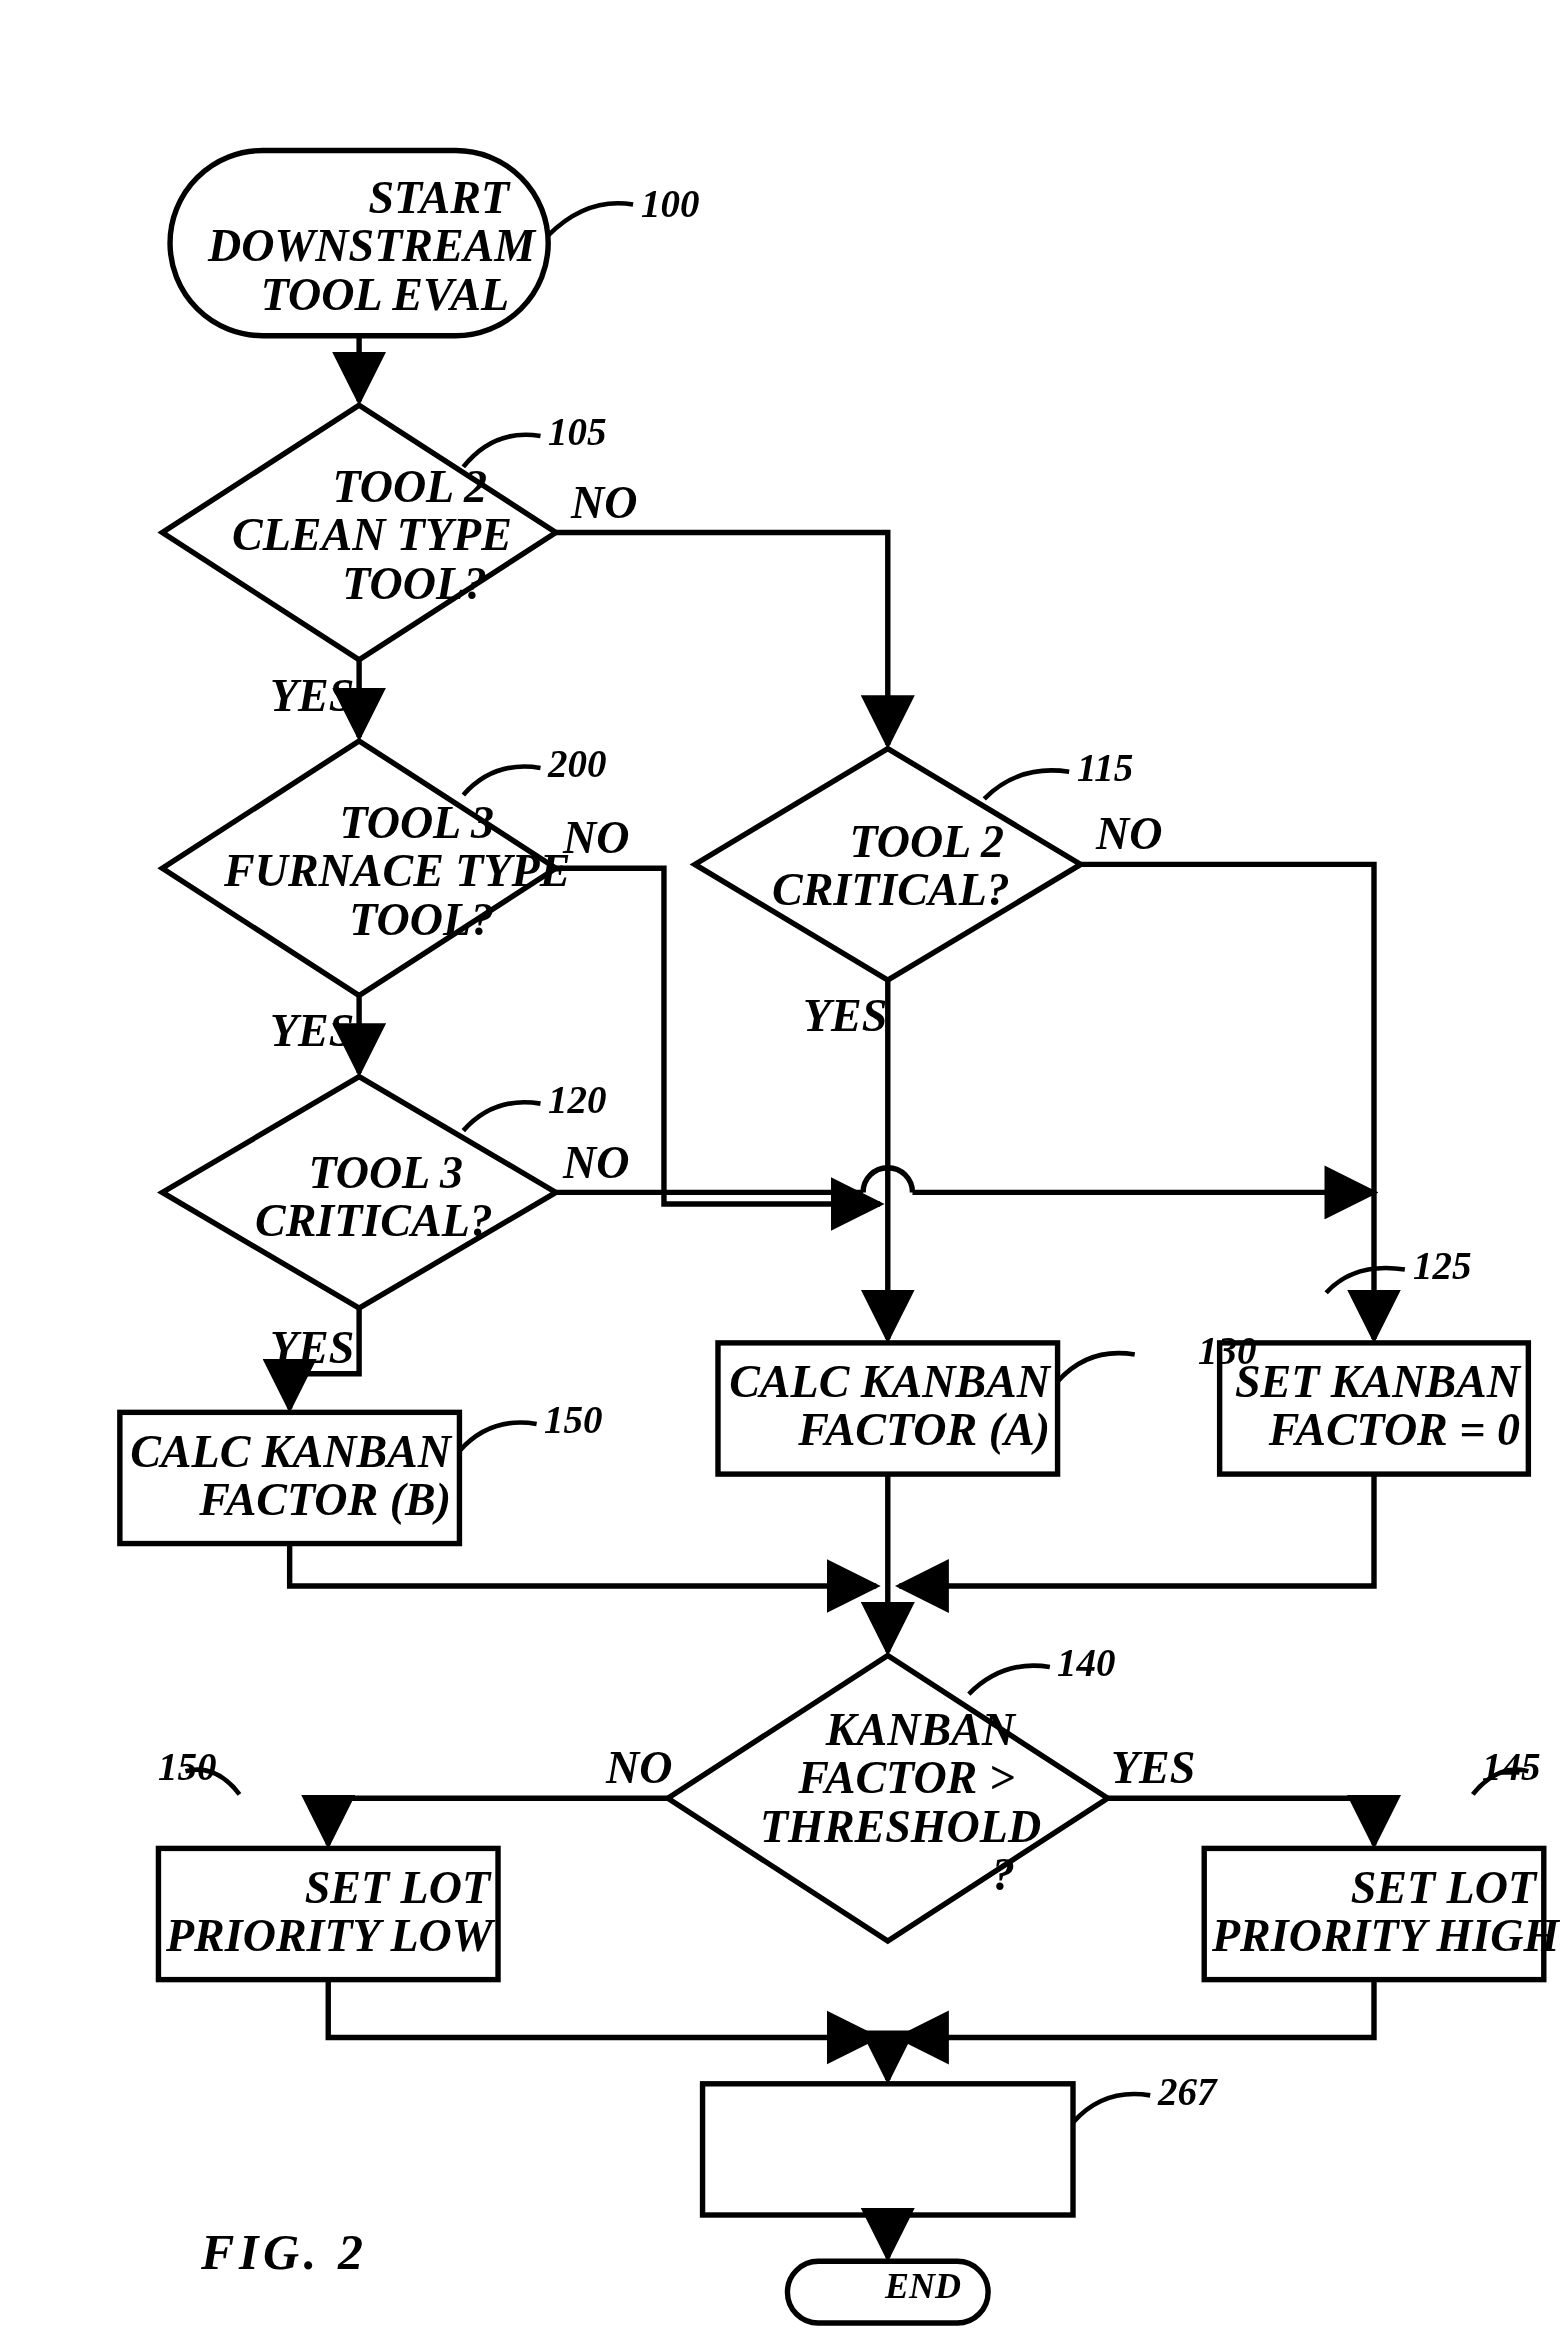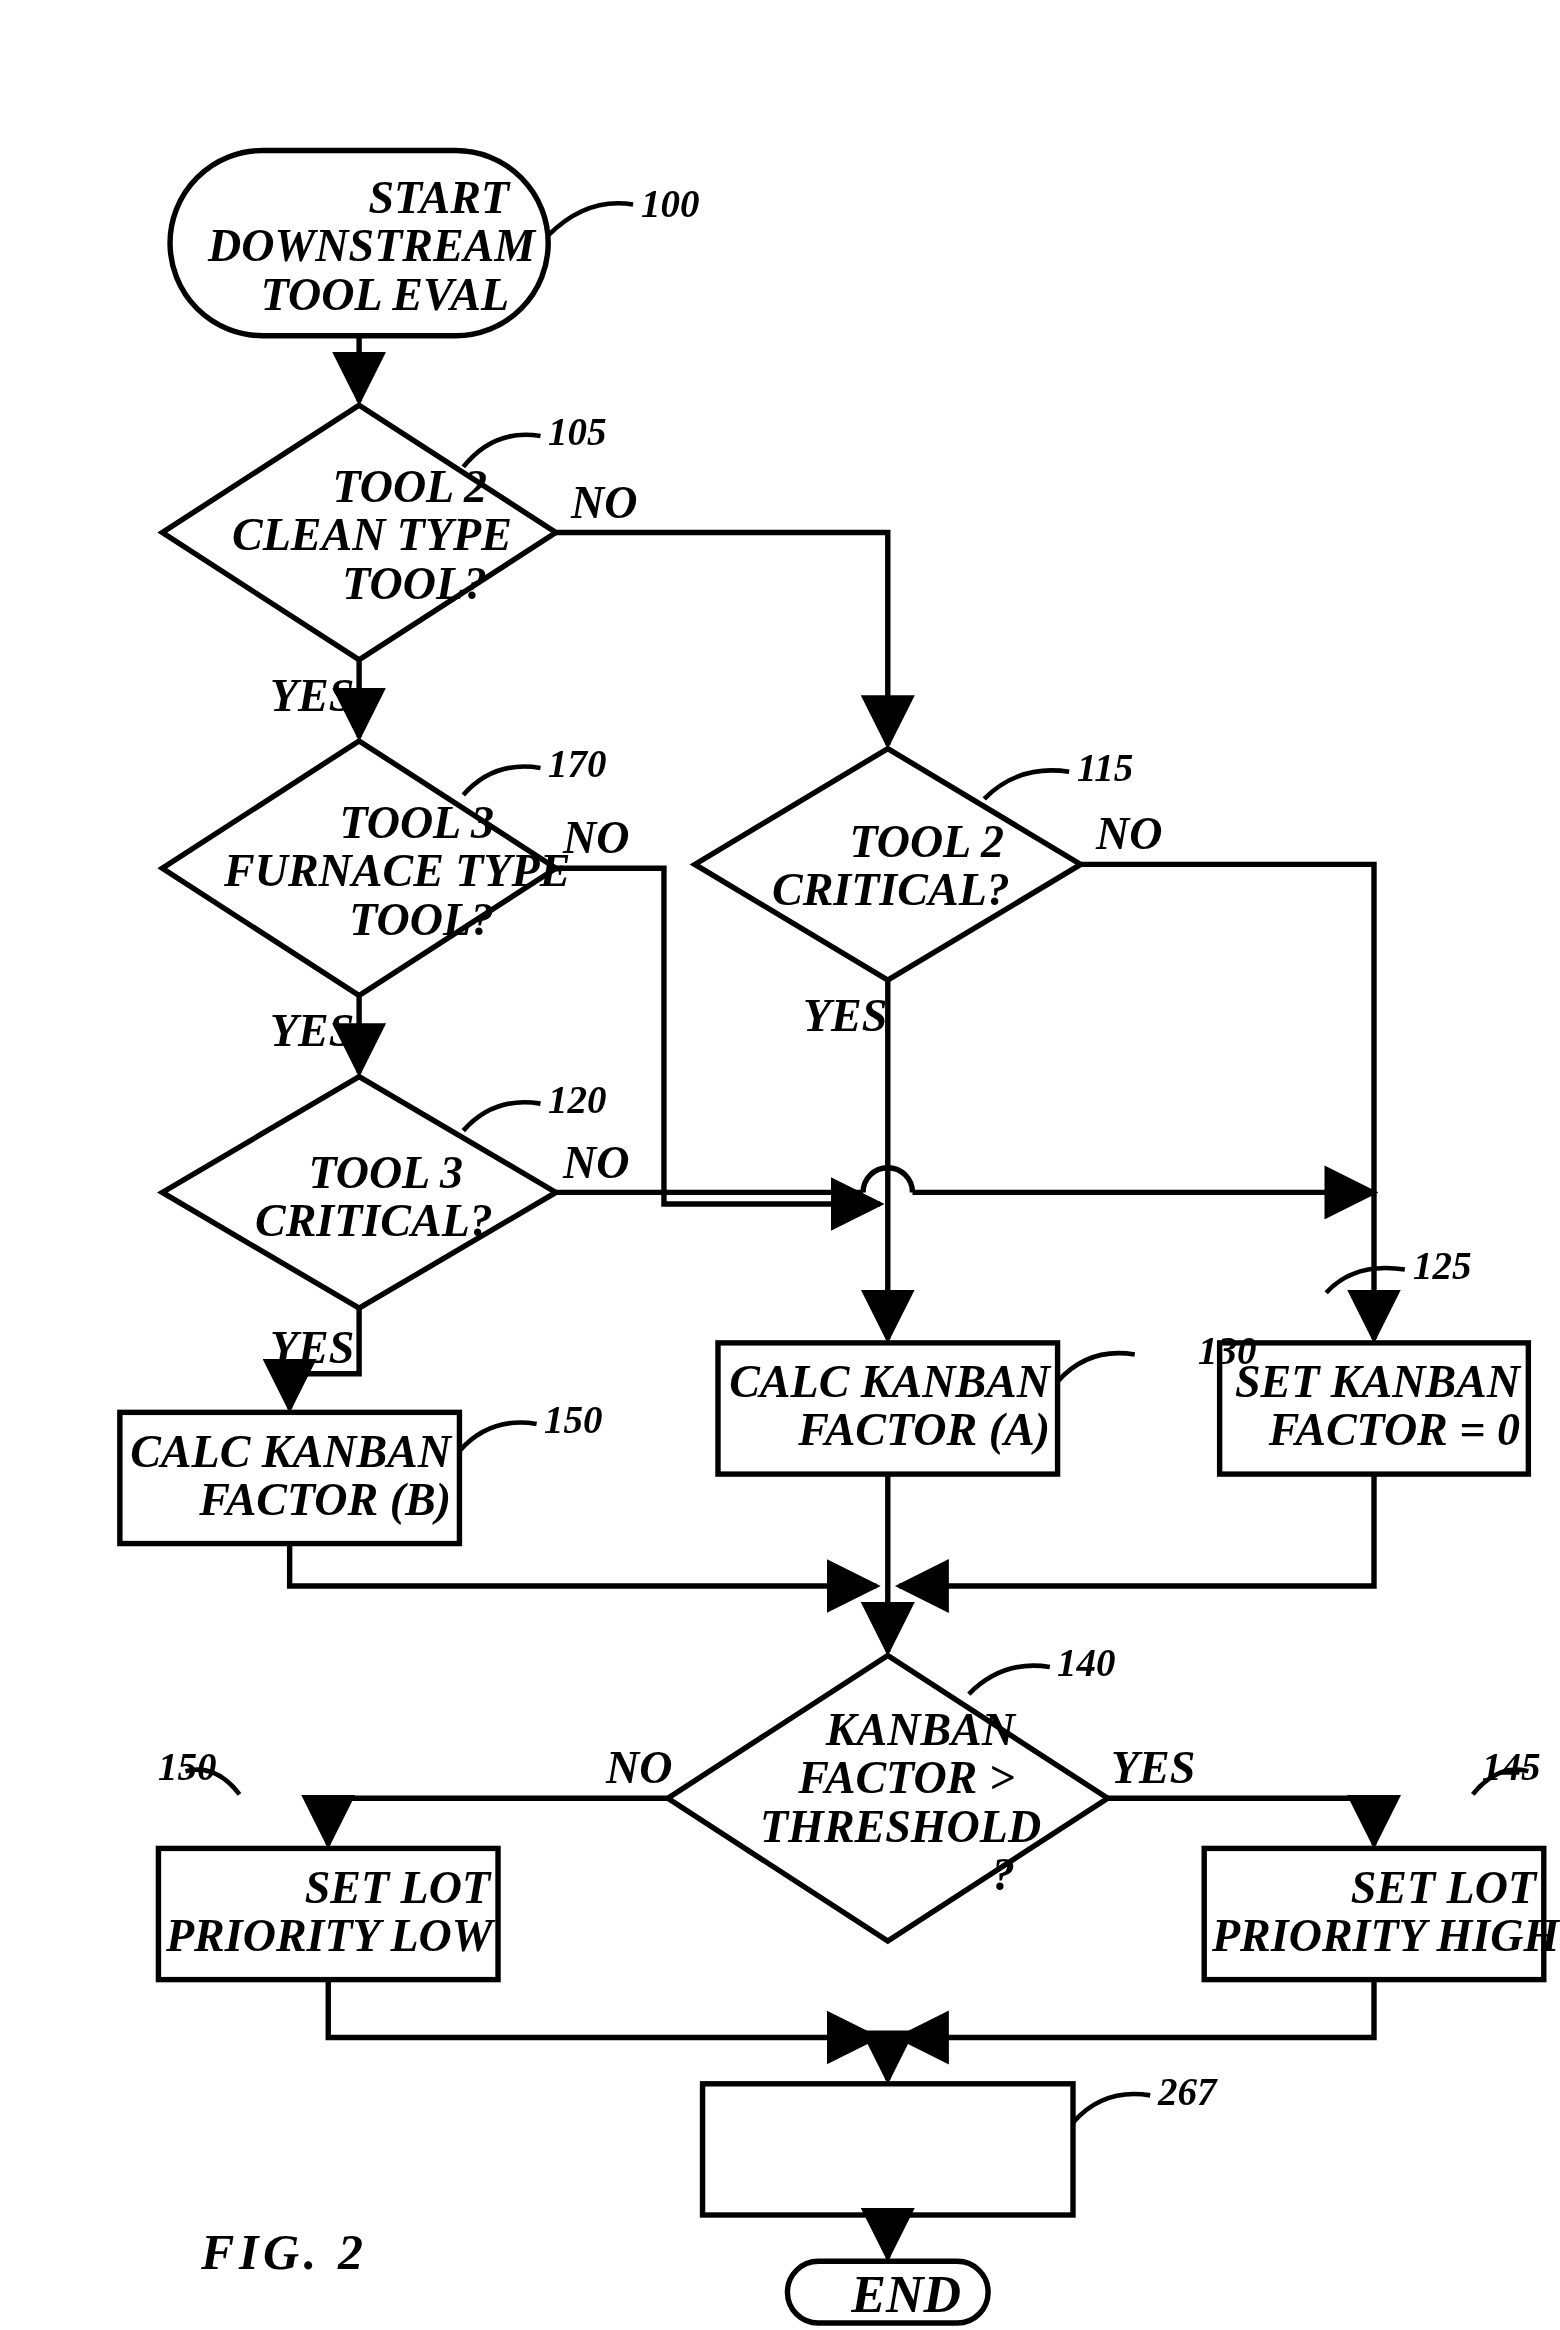--- a/index.html
+++ b/index.html
@@ -175,40 +175,40 @@
 THRESHOLD
 ?</div>
 
   <div class="label" style="left:166px; top:1864px; width:324px;">SET LOT
 PRIORITY LOW</div>
 
   <div class="label" style="left:1212px; top:1864px; width:324px;">SET LOT
 PRIORITY HIGH</div>
 
 
-  <div class="label" style="left:814px; top:2268px; width:147px; font-size:52px;">END</div>
+  <div class="label" style="left:814px; top:2268px; width:147px; font-size:36px;">END</div>
 
   <div class="label" style="left:270px; top:672px;">YES</div>
   <div class="label" style="left:571px; top:479px;">NO</div>
 
   <div class="label" style="left:270px; top:1007px;">YES</div>
   <div class="label" style="left:563px; top:814px;">NO</div>
 
   <div class="label" style="left:803px;top:992px;">YES</div>
   <div class="label" style="left:1096px;top:810px;">NO</div>
 
   <div class="label" style="left:270px; top:1324px;">YES</div>
   <div class="label" style="left:563px; top:1139px;">NO</div>
 
   <div class="label" style="left:606px; top:1744px;">NO</div>
   <div class="label" style="left:1111px;top:1744px;">YES</div>
 
   <div class="ref" style="left:641px; top:181px;">100</div>
   <div class="ref" style="left:548px; top:409px;">105</div>
-  <div class="ref" style="left:548px; top:741px;">170</div>
+  <div class="ref" style="left:548px; top:741px;">200</div>
   <div class="ref" style="left:1077px;top:745px;">115</div>
   <div class="ref" style="left:548px; top:1077px;">120</div>
   <div class="ref" style="left:1413px;top:1243px;">125</div>
   <div class="ref" style="left:1198px;top:1328px;">130</div>
   <div class="ref" style="left:544px; top:1397px;">150</div>
   <div class="ref" style="left:1057px;top:1640px;">140</div>
   <div class="ref" style="left:1482px;top:1744px;">145</div>
   <div class="ref" style="left:158px; top:1744px;">150</div>
   <div class="ref" style="left:1158px;top:2069px;">267</div>
 

